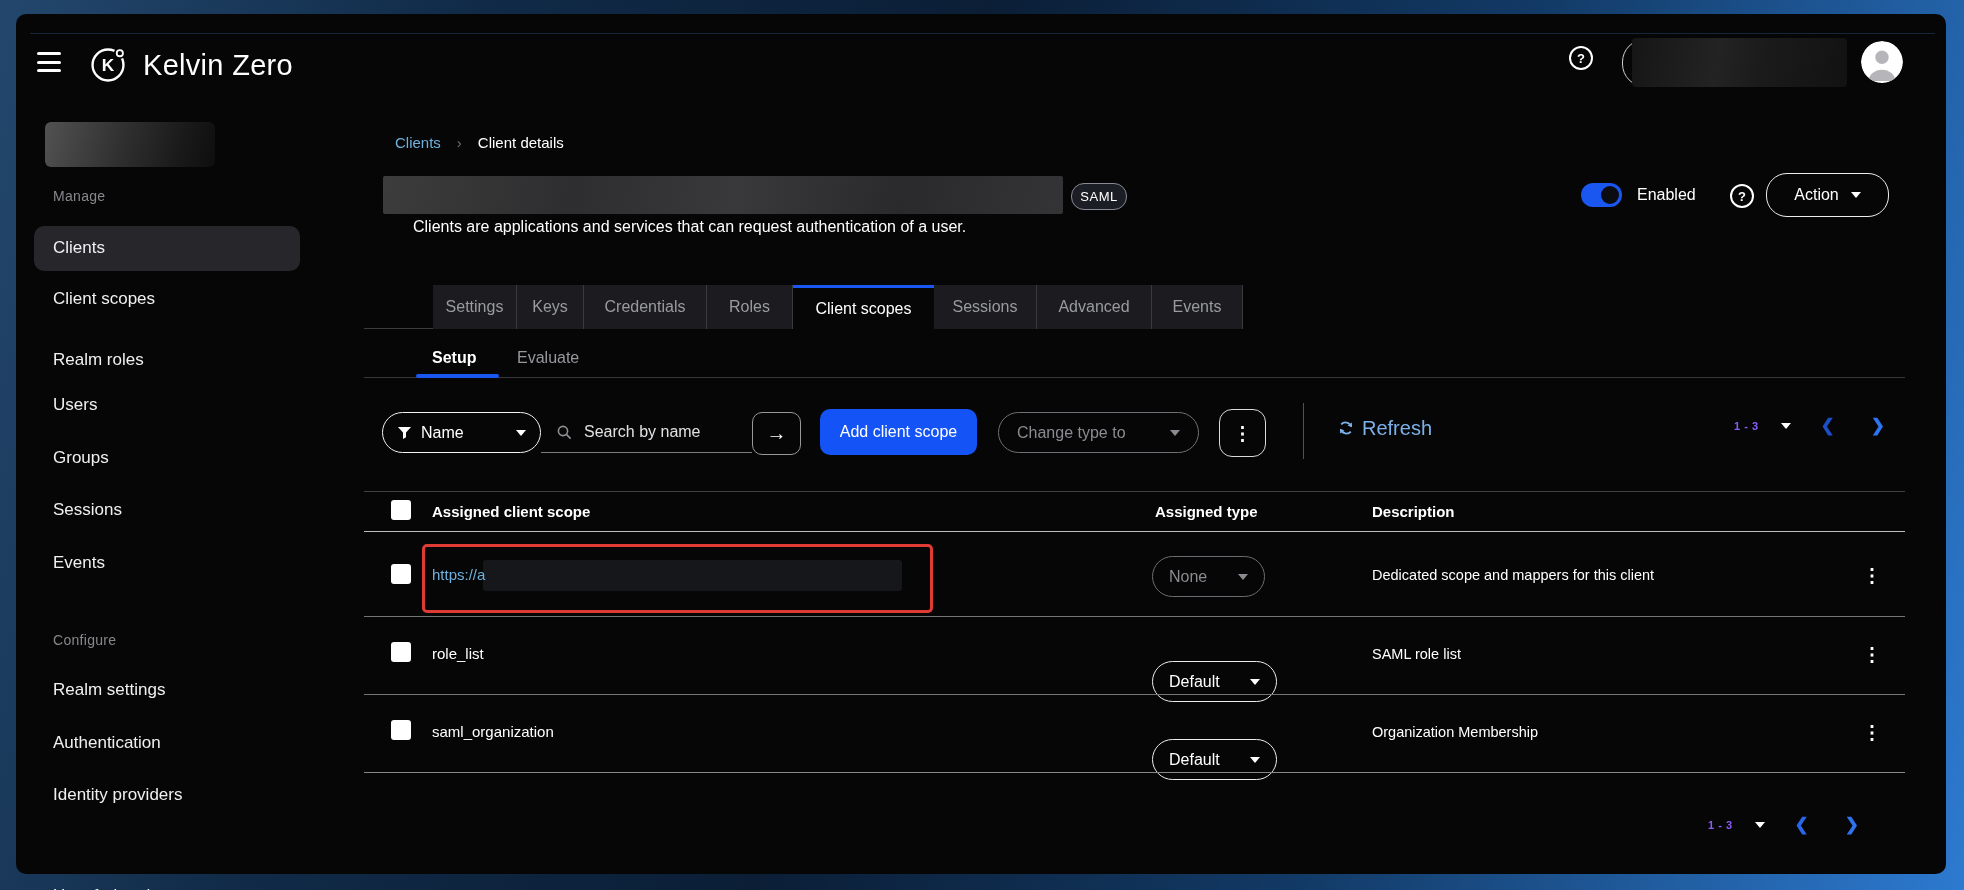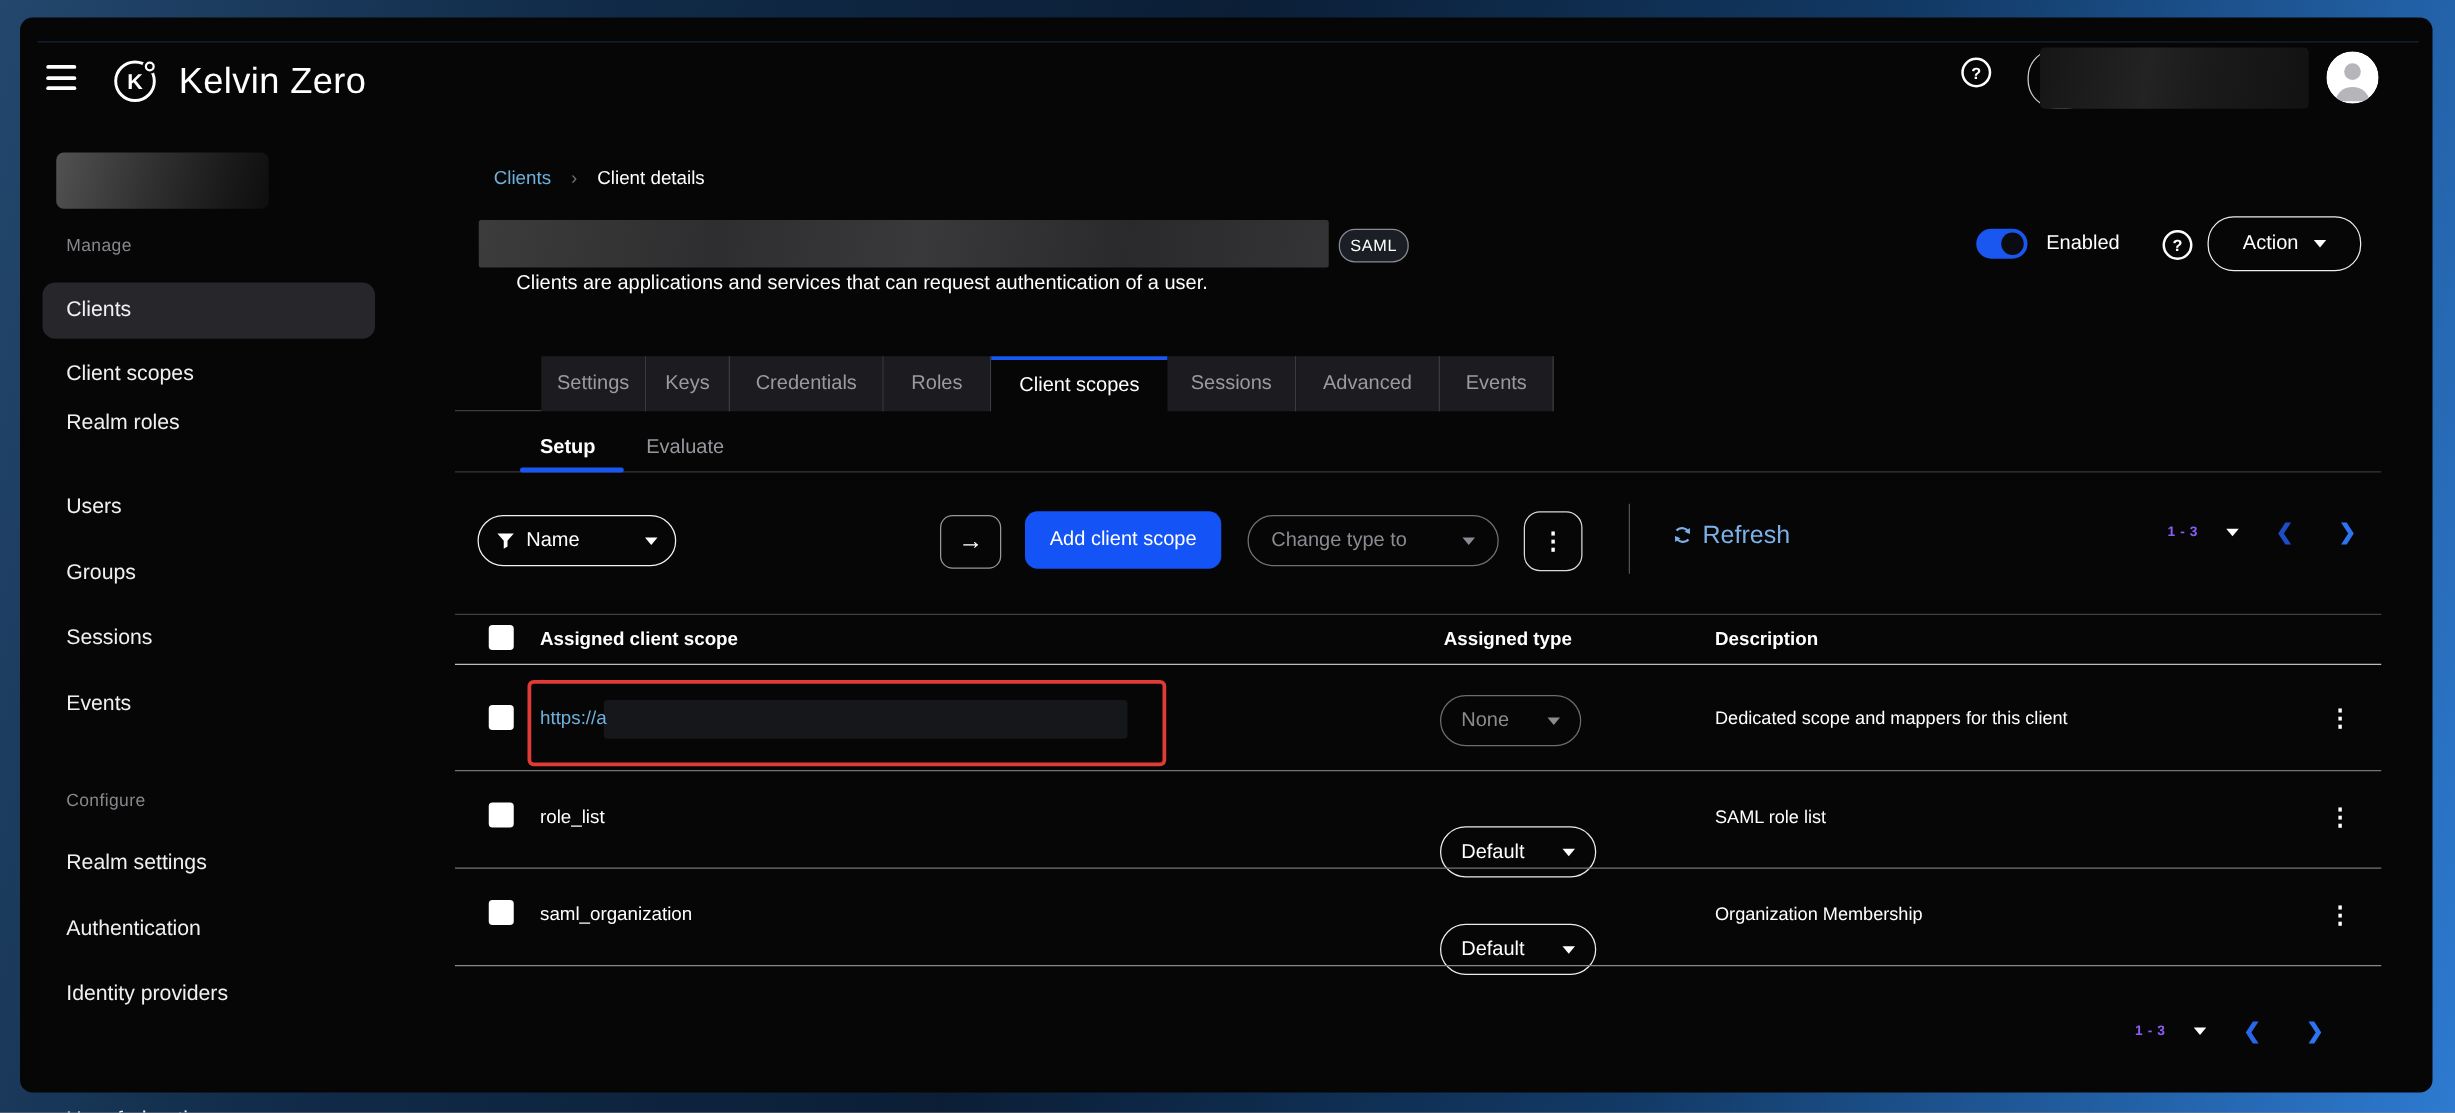--- a/index.html
+++ b/index.html
@@ -139,21 +139,21 @@
       <circle cx="22" cy="17" r="7" fill="#b6b6ba"></circle>
       <path d="M8 42 a14 12 0 0 1 28 0 z" fill="#b6b6ba"></path>
     </svg>
   </div>
 
   <div class="abs redact-realm"></div>
   <div class="abs side-label" style="left:53px;top:188px;">Manage</div>
   <div class="abs side-active-bg"></div>
   <div class="abs side-item" style="top:236px;">Clients</div>
   <div class="abs side-item" style="top:287px;">Client scopes</div>
-  <div class="abs side-item" style="top:326px;">Realm roles</div>
+  <div class="abs side-item" style="top:348px;">Realm roles</div>
   <div class="abs side-item" style="top:393px;">Users</div>
   <div class="abs side-item" style="top:446px;">Groups</div>
   <div class="abs side-item" style="top:498px;">Sessions</div>
   <div class="abs side-item" style="top:551px;">Events</div>
   <div class="abs side-label" style="left:53px;top:632px;">Configure</div>
   <div class="abs side-item" style="top:678px;">Realm settings</div>
   <div class="abs side-item" style="top:731px;">Authentication</div>
   <div class="abs side-item" style="top:783px;">Identity providers</div>
   <div class="abs side-item" style="top:884px;">User federation</div>
 
@@ -191,20 +191,27 @@
   <div class="abs subtab-line"></div>
   <div class="abs subtab-blue"></div>
 
   <div class="abs pill name-dd">
     <svg width="15" height="15" viewBox="0 0 16 16">
         <path d="M1 2 h14 l-5.4 6 v5 l-3.2 2 v-7 z" fill="#fff"></path>
       </svg>
     <span>Name</span>
     <span class="caret"></span>
   </div>
+  <div class="abs searchbox">
+    <svg width="16" height="16" viewBox="0 0 16 16">
+      <circle cx="7" cy="7" r="4.6" fill="none" stroke="#8f9094" stroke-width="1.6"></circle>
+      <line x1="10.4" y1="10.4" x2="14.6" y2="14.6" stroke="#8f9094" stroke-width="1.6"></line>
+    </svg>
+    <input type="text" placeholder="Search by name" style="">
+  </div>
   <div class="abs arrow-btn"></div>
   <div class="abs pill change-dd">
     <span>Change type to</span>
     <span class="caret gray"></span>
   </div>
   <div class="abs add-btn">Add client scope</div>
   <div class="abs kebab-btn">
       <span class="dots"></span>
     </div>
   <div class="abs vdiv"></div>

